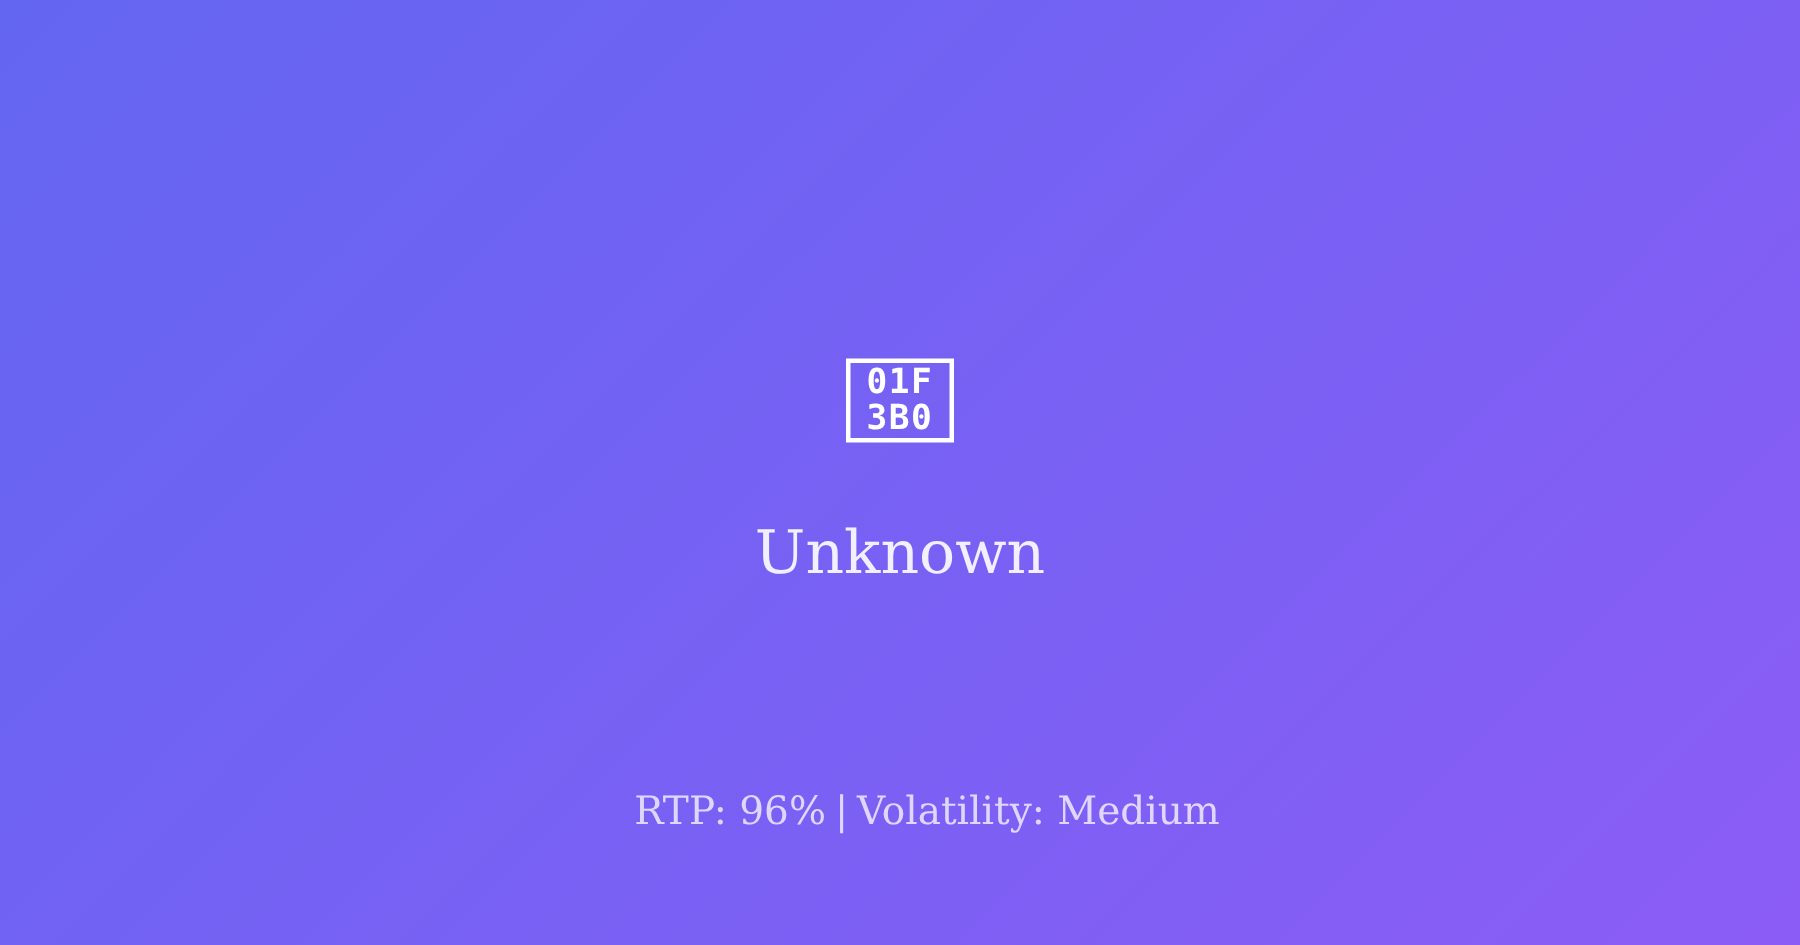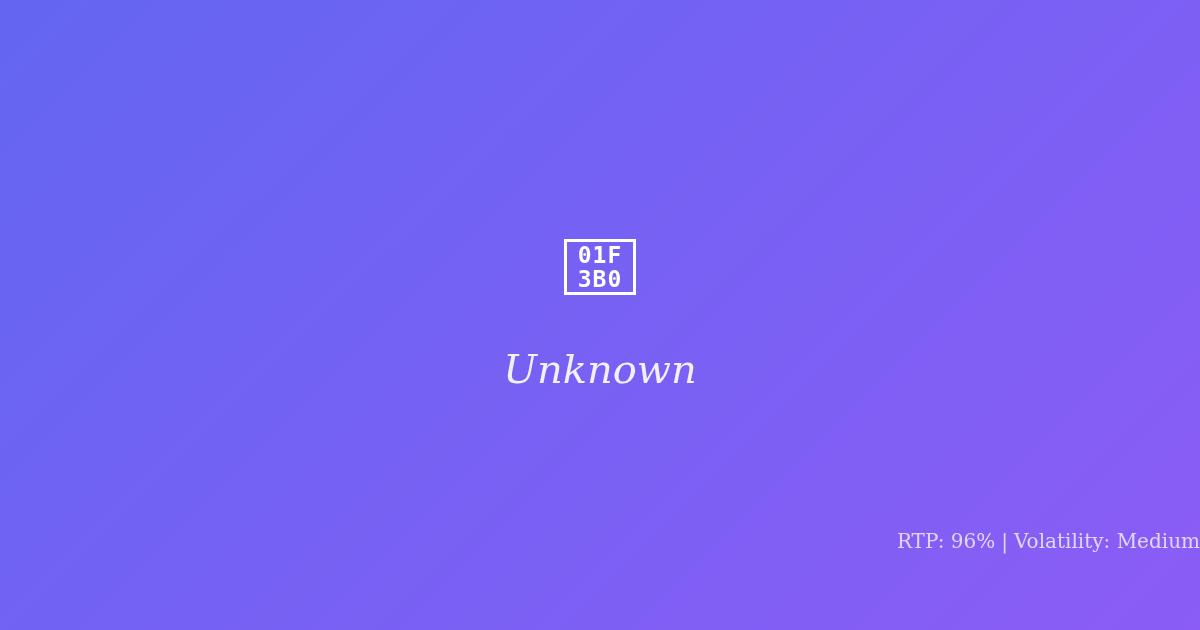--- a/index.html
+++ b/index.html
@@ -76,35 +76,34 @@
   
   .provider {
     margin-top: 52px;
     font-family: "DejaVu Serif", "Liberation Serif", serif;
     font-weight: 400;
     font-size: 40px;
     line-height: 1.1;
     color: rgba(255, 255, 255, 0.90);
     text-align: center;
     white-space: nowrap;
-    font-style: italic;
   }
 
   
   .meta {
     position: absolute;
     left: 0;
     right: 0;
     top: 525px;
     font-family: "DejaVu Serif", "Liberation Serif", serif;
     font-weight: 400;
-    font-size: 20px;
+    font-size: 26px;
     line-height: 32px;
     color: rgba(255, 255, 255, 0.75);
-    text-align: right;
+    text-align: center;
     white-space: nowrap;
     margin-left: 36px;
   }
 
   .meta-sep { padding: 0 6px; }
 </style>
 </head>
 <body>
 
 <div class="og-card">

